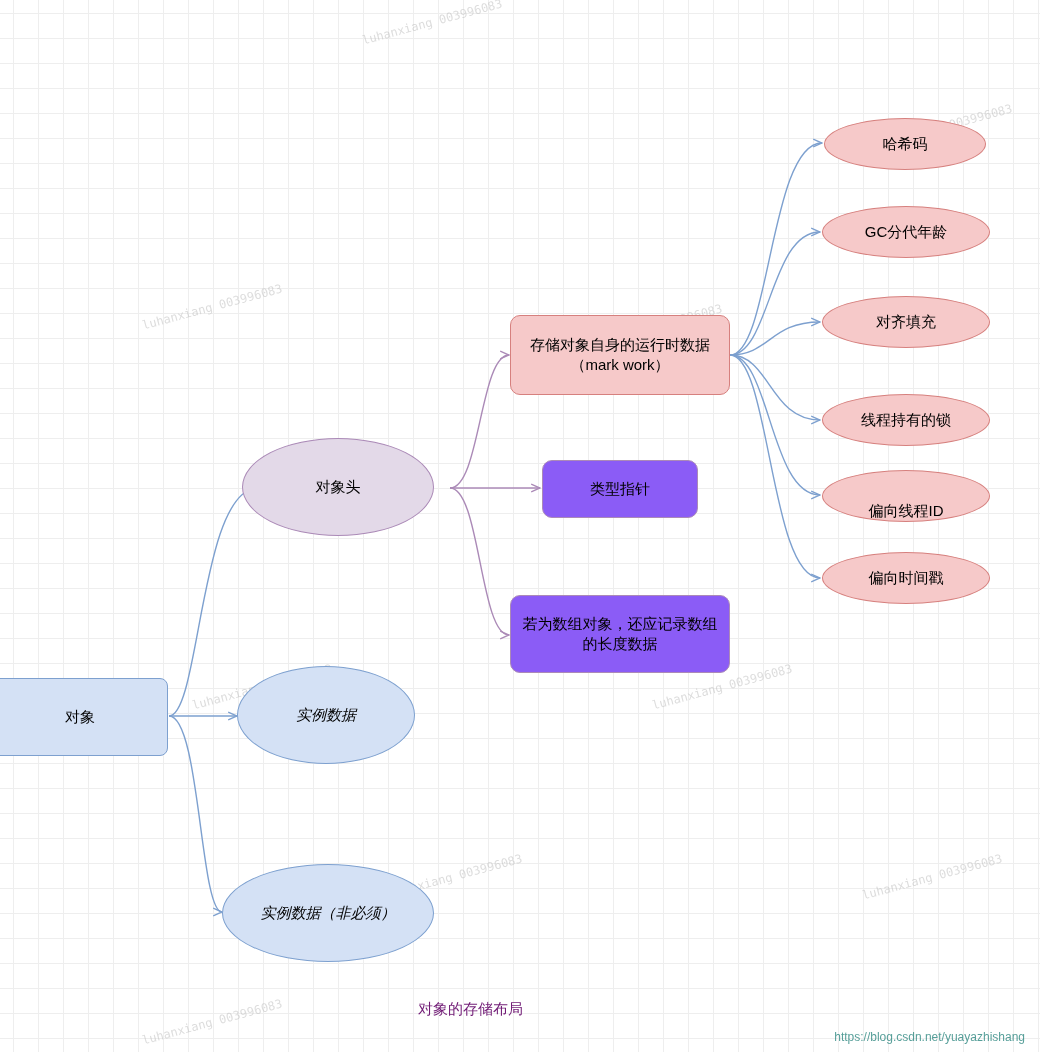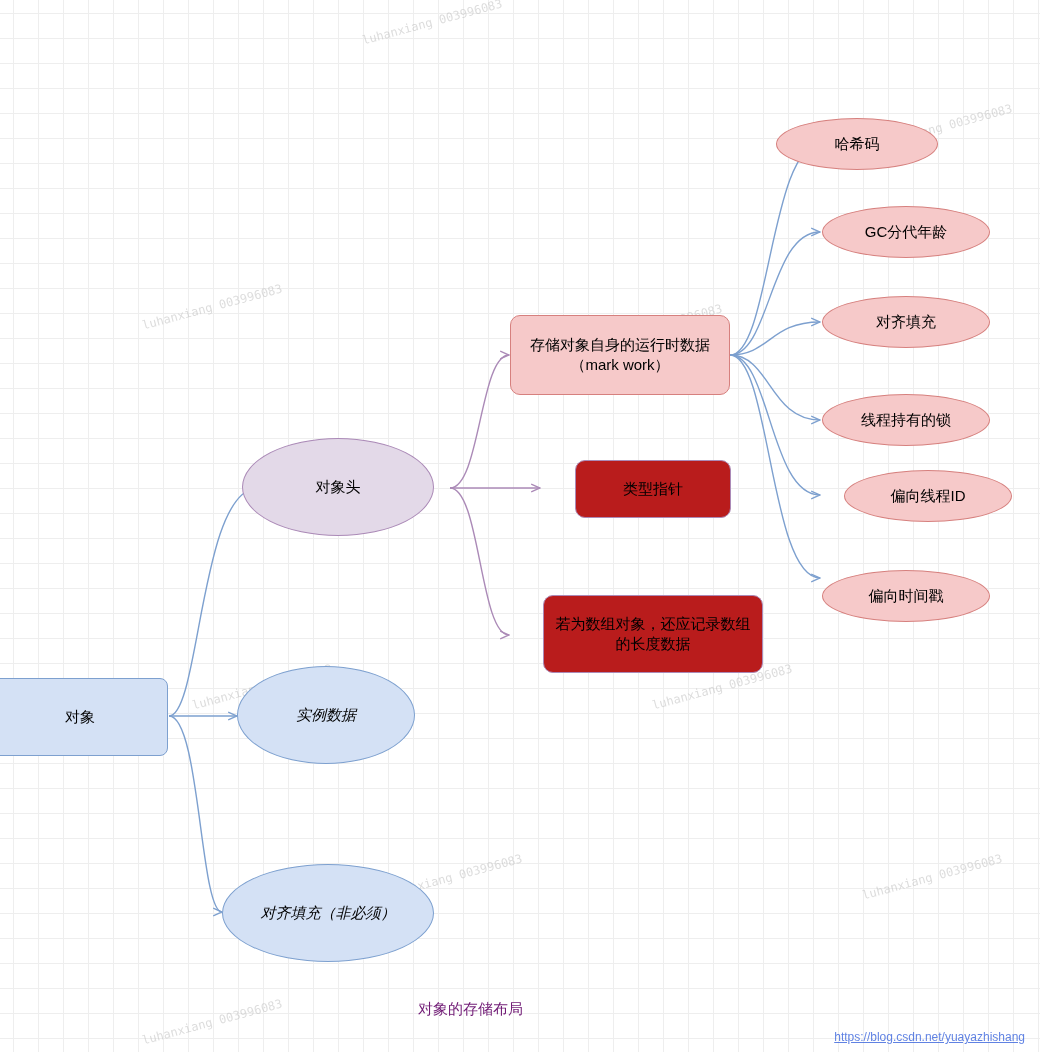--- a/index.html
+++ b/index.html
@@ -30,24 +30,23 @@
     font-size: 12px;
     opacity: 0.5;
     transform: rotate(-15deg);
     font-family: monospace;
     pointer-events: none;
   }
   .footer-wm {
     position: absolute;
     right: 15px;
     bottom: 8px;
-    color: #1d4ed8;
+    color: #0f766e;
     font-size: 12px;
     opacity: 0.7;
-    text-decoration: underline;
   }
   svg { position: absolute; top: 0; left: 0; }
   .node {
     position: absolute;
     display: flex;
     align-items: center;
     justify-content: center;
     text-align: center;
     font-size: 15px;
     line-height: 1.35;
@@ -63,24 +62,23 @@
     border: 1px solid #7da0cf;
     border-radius: 50%;
     font-style: italic;
   }
   .ellipse-purple {
     background: #e3d9e8;
     border: 1px solid #ab8ab7;
     border-radius: 50%;
   }
   .rect-purple {
-    background: #b91c1c;
+    background: #8b5cf6;
     border: 1px solid #ab8ab7;
     border-radius: 10px;
-    margin-left: 33px;
   }
   .rect-red {
     background: #f6c9c9;
     border: 1px solid #d6807e;
     border-radius: 10px;
   }
   .ellipse-red {
     background: #f6c9c9;
     border: 1px solid #d6807e;
     border-radius: 50%;
@@ -154,47 +152,47 @@
   <span>对象</span>
 </div>
 
 <div class="node ellipse-purple" style="left:242px; top:438px; width:192px; height:98px;">
   <span>对象头</span>
 </div>
 <div class="node ellipse-blue" style="left:237px; top:666px; width:178px; height:98px;">
   <span>实例数据</span>
 </div>
 <div class="node ellipse-blue" style="left:222px; top:864px; width:212px; height:98px;">
-  <span>对齐填充（非必须）</span>
+  <span>实例数据（非必须）</span>
 </div>
 
 <div class="node rect-red" style="left:510px; top:315px; width:220px; height:80px; padding:0 6px;">
   <span>存储对象自身的运行时数据（mark work）</span>
 </div>
 <div class="node rect-purple" style="left:542px; top:460px; width:156px; height:58px;">
   <span>类型指针</span>
 </div>
 <div class="node rect-purple" style="left:510px; top:595px; width:220px; height:78px; padding:4px 10px;">
   <span>若为数组对象，还应记录数组的长度数据</span>
 </div>
 
-<div class="node ellipse-red" style="left:776px; top:118px; width:162px; height:52px;justify-content:center;">
+<div class="node ellipse-red" style="left:824px; top:118px; width:162px; height:52px;justify-content:center;">
   <span>哈希码</span>
 </div>
 <div class="node ellipse-red" style="left:822px; top:206px; width:168px; height:52px;">
   <span>GC分代年龄</span>
 </div>
 <div class="node ellipse-red" style="left:822px; top:296px; width:168px; height:52px;">
   <span>对齐填充</span>
 </div>
 <div class="node ellipse-red" style="left:822px; top:394px; width:168px; height:52px;text-align:center;">
   <span>线程持有的锁</span>
 </div>
-<div class="node ellipse-red" style="left:844px; top:470px; width:168px; height:52px;">
+<div class="node ellipse-red" style="left:822px; top:470px; width:168px; height:52px;align-items:flex-end;">
   <span>偏向线程ID</span>
 </div>
-<div class="node ellipse-red" style="left:822px; top:570px; width:168px; height:52px;">
+<div class="node ellipse-red" style="left:822px; top:552px; width:168px; height:52px;">
   <span>偏向时间戳</span>
 </div>
 
 <div class="caption" style="left:418px; top:1000px;">对象的存储布局</div>
 
 <div class="footer-wm">https://blog.csdn.net/yuayazhishang</div>
 
 </body></html>

